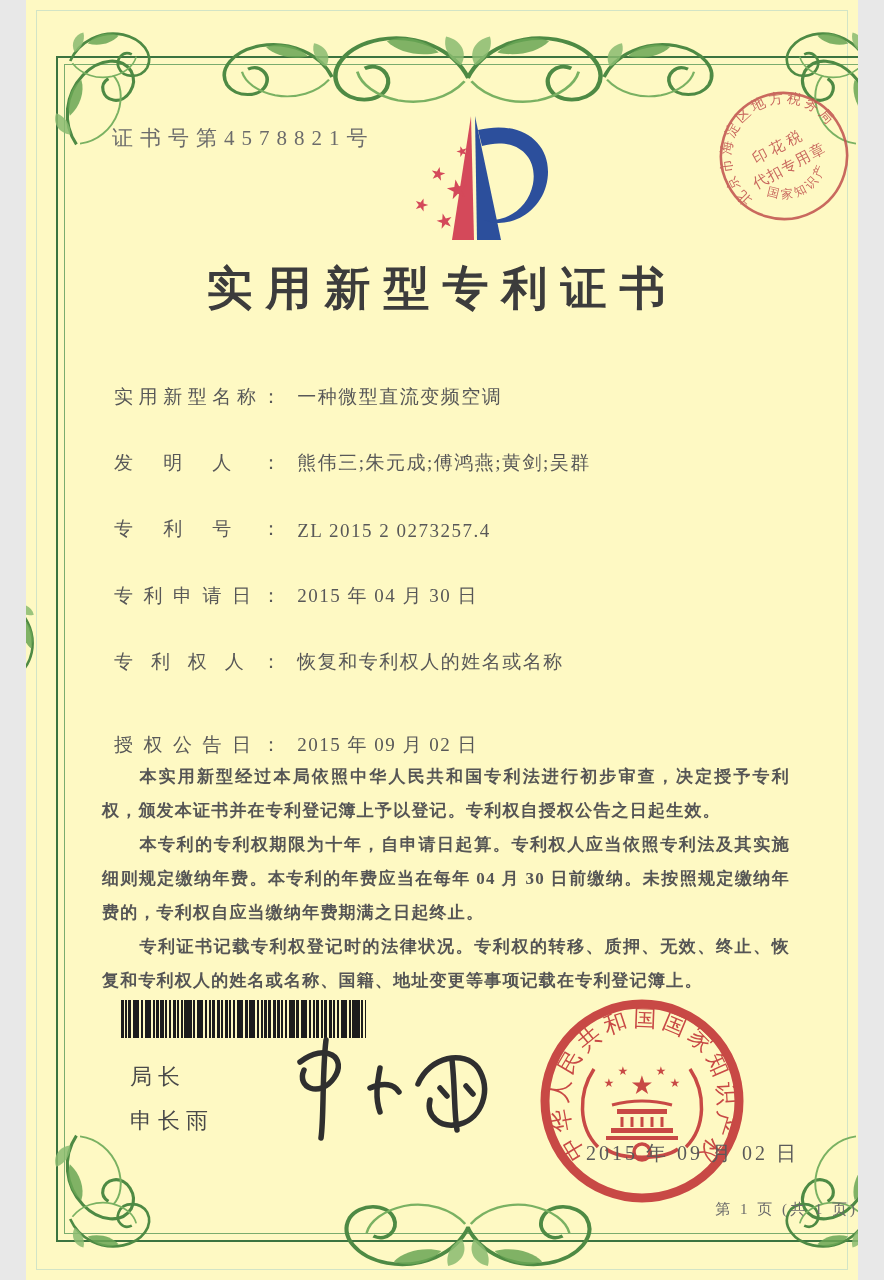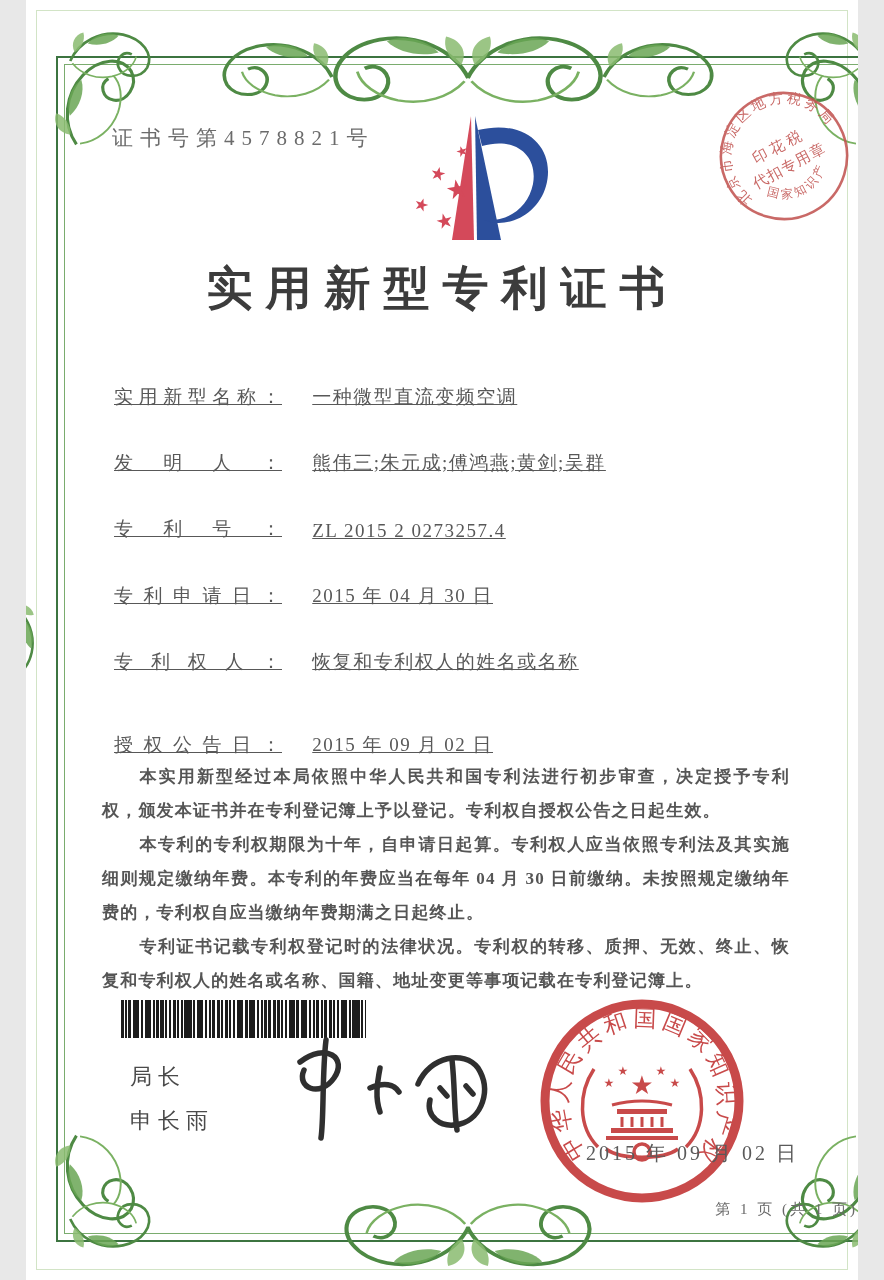--- a/index.html
+++ b/index.html
@@ -1,32 +1,32 @@
 <!DOCTYPE html>
 <html><head>
 <meta charset="utf-8">
 <style>
   html,body{margin:0;padding:0;background:#e8e8e8;}
-  .page{position:relative;width:832px;height:1280px;margin:0 auto;background:#ffffff;overflow:hidden;
+  .page{position:relative;width:832px;height:1280px;margin:0 auto;background:#fef9c3;overflow:hidden;
         font-family:"Liberation Serif","DejaVu Serif",serif;}
   
   .edge{position:absolute;inset:10px;border:1px solid #d2e4c6;pointer-events:none;}
   .frame{position:absolute;left:30px;top:56px;width:820px;height:1182px;border:2.5px solid #3c7440;pointer-events:none;}
   .frame-inner{position:absolute;inset:6px;border:1px solid #7aac6e;}
   .orn{position:absolute;left:0;top:0;width:884px;height:1280px;pointer-events:none;}
   
   .cert-no{position:absolute;left:86px;top:124px;font-size:21px;letter-spacing:7px;color:#6b6b6b;}
   .logo{position:absolute;left:352px;top:108px;width:200px;height:140px;}
   .tax-seal{position:absolute;left:676px;top:74px;width:164px;height:164px;opacity:.85;}
   .title{position:absolute;left:0;right:0;top:258px;text-align:center;font-size:46px;font-weight:600;
          letter-spacing:13px;padding-left:1px;color:#3c3c3c;}
   
   .field{position:absolute;left:88px;right:60px;font-size:19px;color:#585858;letter-spacing:1.5px;white-space:nowrap;}
-  .field .lbl{display:inline-block;width:168px;text-align-last:justify;text-align:justify;vertical-align:bottom;text-decoration:underline;}
-  .field .val{margin-left:24px;text-decoration:underline;}
+  .field .lbl{display:inline-block;width:168px;text-align-last:justify;text-align:justify;vertical-align:bottom;}
+  .field .val{margin-left:9px;}
   .f0{top:384px}.f1{top:450px}.f2{top:516px}.f3{top:583px}.f4{top:649px}.f5{top:732px}
   
   .paras{position:absolute;left:76px;right:68px;top:760px;font-size:17px;line-height:34px;
          color:#555;letter-spacing:1.2px;text-align:justify;font-weight:bold;}
   .paras p{margin:0;text-indent:2.2em;}
   
   .barcode{position:absolute;left:95px;top:1000px;width:245px;height:38px;
     background-image:
       repeating-linear-gradient(90deg,#1c1c1c 0 2px,transparent 2px 4px),
       repeating-linear-gradient(90deg,#1c1c1c 0 1px,transparent 1px 7px),

